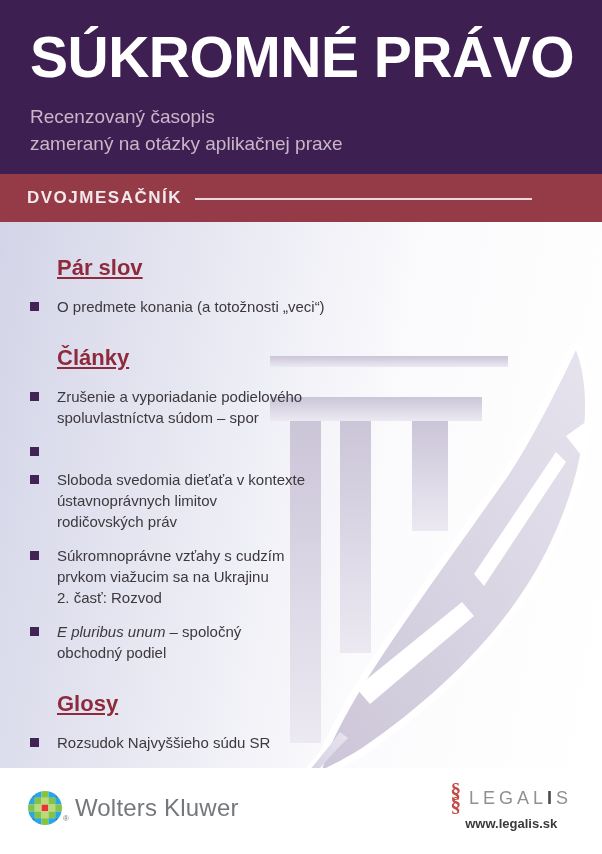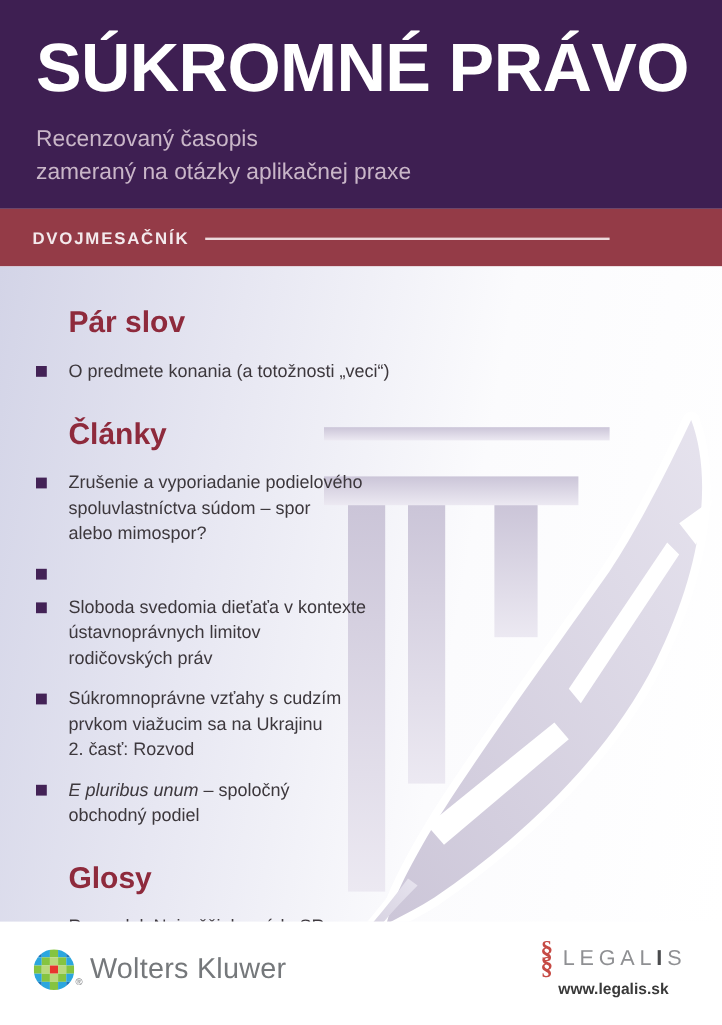--- a/index.html
+++ b/index.html
@@ -44,40 +44,41 @@
   .subtitle{
     margin-top:14px;color:var(--subtitle-pink);
     font-size:19px;line-height:1.42;font-weight:400;
   }
   
   .band{
     height:48px;background:var(--band-maroon);
     display:flex;align-items:center;padding:0 30px 0 27px;
   }
   .band-label{
-    color:var(--band-text);font-size:14px;font-weight:600;
+    color:var(--band-text);font-size:17px;font-weight:600;
     letter-spacing:1.5px;white-space:nowrap;
   }
   .band-rule{
     height:2px;background:var(--band-rule);
     width:337px;margin-left:13px;flex:none;margin-top:1px;
   }
   
   .content{
     position:relative;height:546px;overflow:hidden;
     background:linear-gradient(100deg,var(--bg-left) 0%,#e7e7f2 30%,#fbfbfd 62%,#ffffff 100%);
   }
   .watermark{
     position:absolute;right:0;top:118px;width:332px;height:430px;
     pointer-events:none;
   }
   .toc{position:relative;z-index:1;padding:33px 0 0 30px;width:370px;}
   .toc-heading{
-    color:var(--heading-maroon);font-size:25px;font-weight:700;
+    color:var(--heading-maroon);font-size:22px;font-weight:700;
     margin:0 0 15px 27px;
+    text-decoration:underline;
   }
   .toc-item{
     display:flex;align-items:flex-start;margin-bottom:13px;
     color:var(--body-text);font-size:15px;line-height:21px;
   }
   .toc-item + .toc-heading{margin-top:28px;}
   .bullet{
     width:9px;height:9px;background:var(--bullet-purple);
     flex:none;margin:6px 18px 0 0;
   }
@@ -176,21 +177,20 @@
           <div class="item-text">
             <div><span>O predmete konania (a totožnosti „veci“)</span></div>
           </div>
         </div>
         <h2 class="toc-heading">Články</h2>
         <div class="toc-item">
           <span class="bullet"></span>
           <div class="item-text">
             <div><span>Zrušenie a vyporiadanie podielového</span></div>
             <div><span>spoluvlastníctva súdom – spor</span></div>
-            <div><span>alebo mimospor?</span></div>
           </div>
         </div>
         <div class="toc-item">
           <span class="bullet"></span>
         </div>
         <div class="toc-item">
           <span class="bullet"></span>
           <div class="item-text">
             <div><span>Sloboda svedomia dieťaťa v kontexte</span></div>
             <div><span>ústavnoprávnych limitov</span></div>

